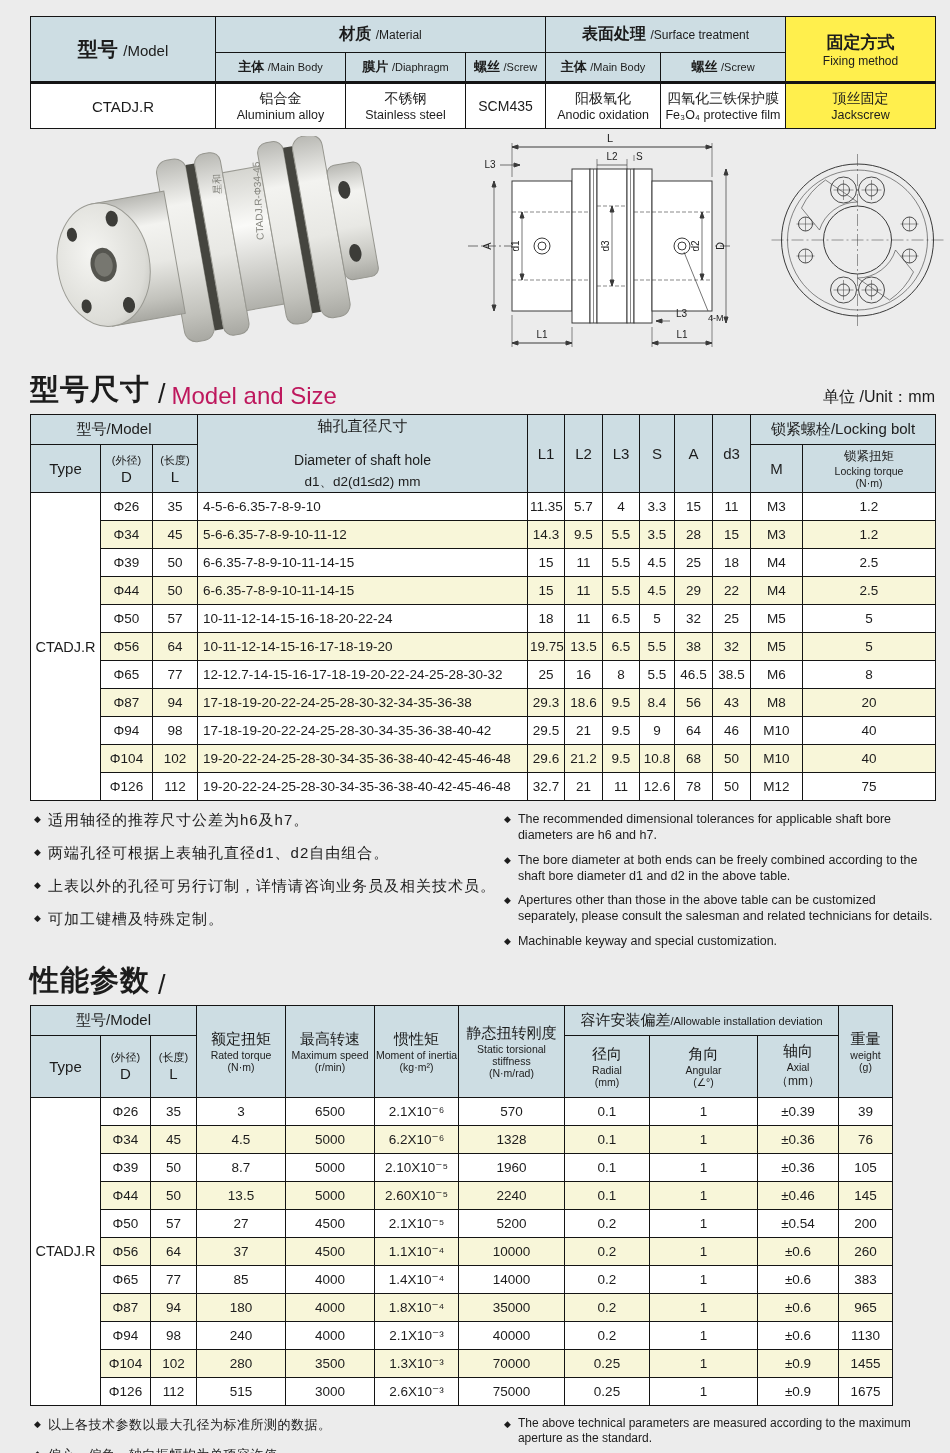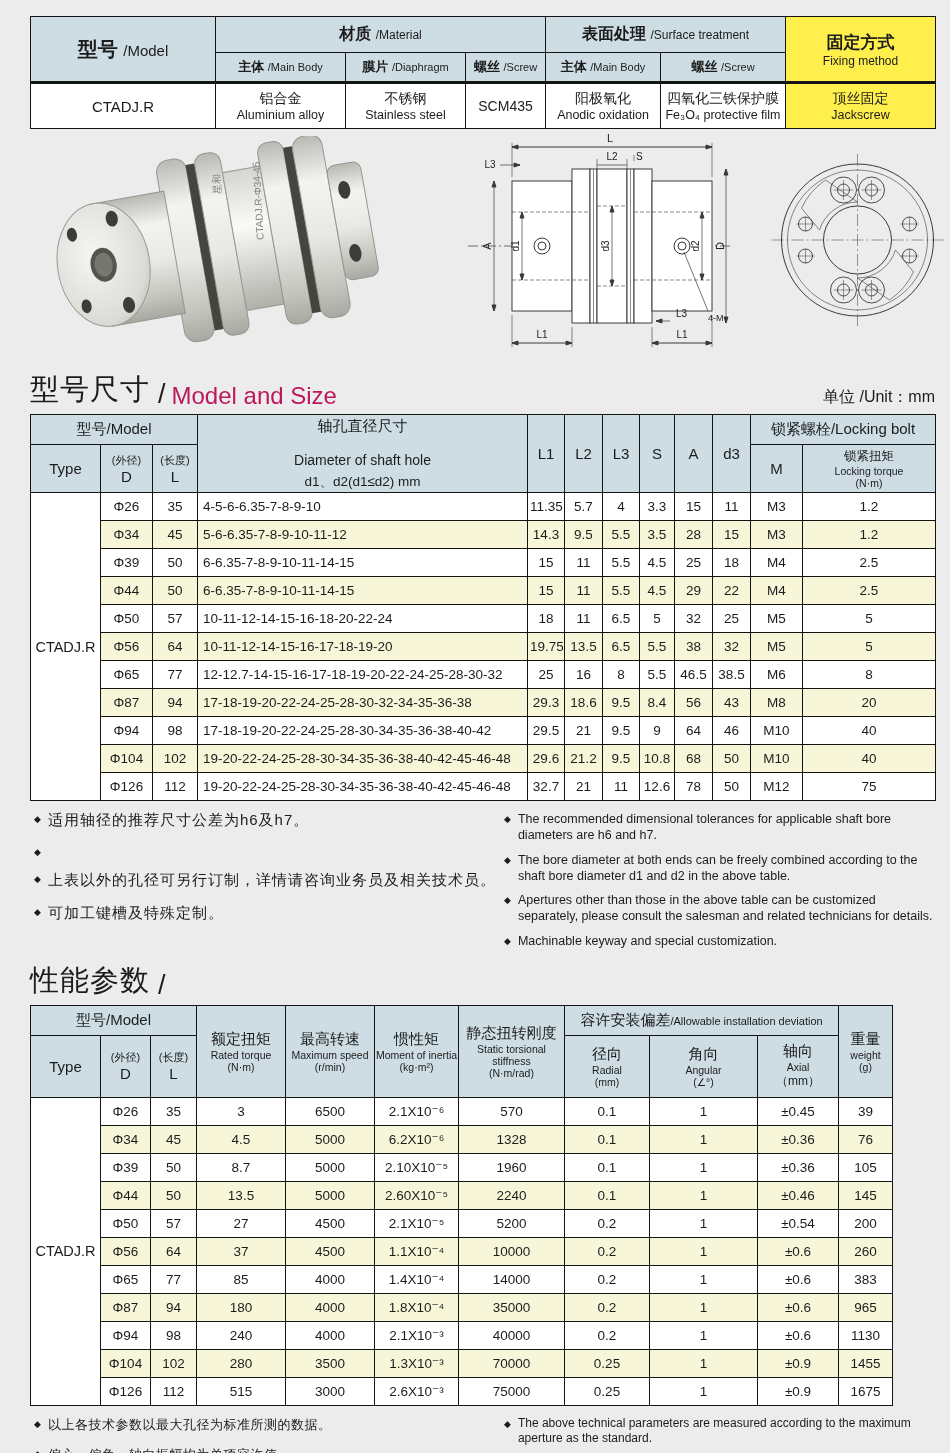--- a/index.html
+++ b/index.html
@@ -31,21 +31,21 @@
   .tt-fix-en { font-size:12px; }
 
   
   .image-band { display:flex; align-items:center; height:222px; margin-top:2px; }
   .photo-wrap { width:360px; height:212px; }
   .draw-wrap { width:300px; height:222px; margin-left:60px; }
   .endview-wrap { width:185px; height:200px; margin-left:15px; }
 
   
   .sec-title { display:flex; align-items:flex-end; margin-top:14px; padding-bottom:4px; }
-  .sec-title .zh { font-size:29px; font-weight:normal; letter-spacing:1px; }
+  .sec-title .zh { font-size:29px; font-weight:bold; letter-spacing:1px; }
   .sec-title .slash { font-size:27px; margin:0 6px 0 8px; }
   .sec-title .en { font-size:24px; color:#be185d; }
   .sec-title .unit { margin-left:auto; font-size:16px; padding-bottom:2px;margin-top:20px; }
 
   
   .data-table th { padding:1px 0; }
   .data-table td { height:28px; font-size:13.5px; padding:0 2px; }
   .data-table tbody tr:nth-child(even) td { background:#f8f6d9; }
   .data-table td.group-cell { background:#ffffff !important; font-size:14.5px; }
   .hz { font-size:15px; }           
@@ -501,20 +501,21 @@
   </table>
 
   <div class="notes notes1">
     <div class="col-zh">
         <div class="note">
           <span class="bullet">◆</span>
           <span class="note-text">适用轴径的推荐尺寸公差为h6及h7。</span>
         </div>
         <div class="note">
           <span class="bullet">◆</span>
+          <span class="note-text">两端孔径可根据上表轴孔直径d1、d2自由组合。</span>
         </div>
         <div class="note">
           <span class="bullet">◆</span>
           <span class="note-text">上表以外的孔径可另行订制，详情请咨询业务员及相关技术员。</span>
         </div>
         <div class="note">
           <span class="bullet">◆</span>
           <span class="note-text">可加工键槽及特殊定制。</span>
         </div>
       </div>
@@ -618,21 +619,21 @@
         <tr>
           <td rowspan="11" class="group-cell">CTADJ.R</td>
           <td class="c0">Φ26</td>
           <td class="c1">35</td>
           <td class="c2">3</td>
           <td class="c3">6500</td>
           <td class="c4">2.1X10⁻⁶</td>
           <td class="c5">570</td>
           <td class="c6">0.1</td>
           <td class="c7">1</td>
-          <td class="c8">±0.45</td>
+          <td class="c8">±0.39</td>
           <td class="c9">39</td>
         </tr>
         <tr>
           <td class="c0">Φ34</td>
           <td class="c1">45</td>
           <td class="c2">4.5</td>
           <td class="c3">5000</td>
           <td class="c4">6.2X10⁻⁶</td>
           <td class="c5">1328</td>
           <td class="c6">0.1</td>

